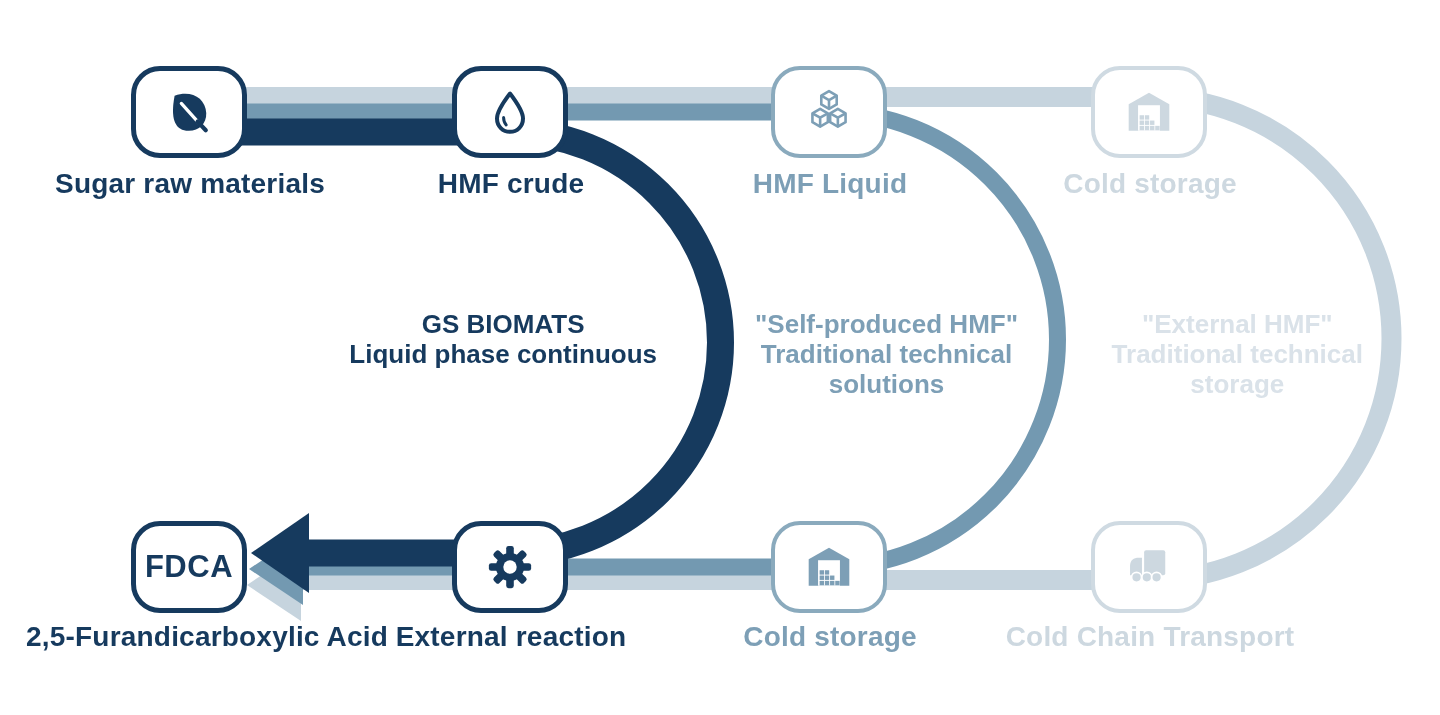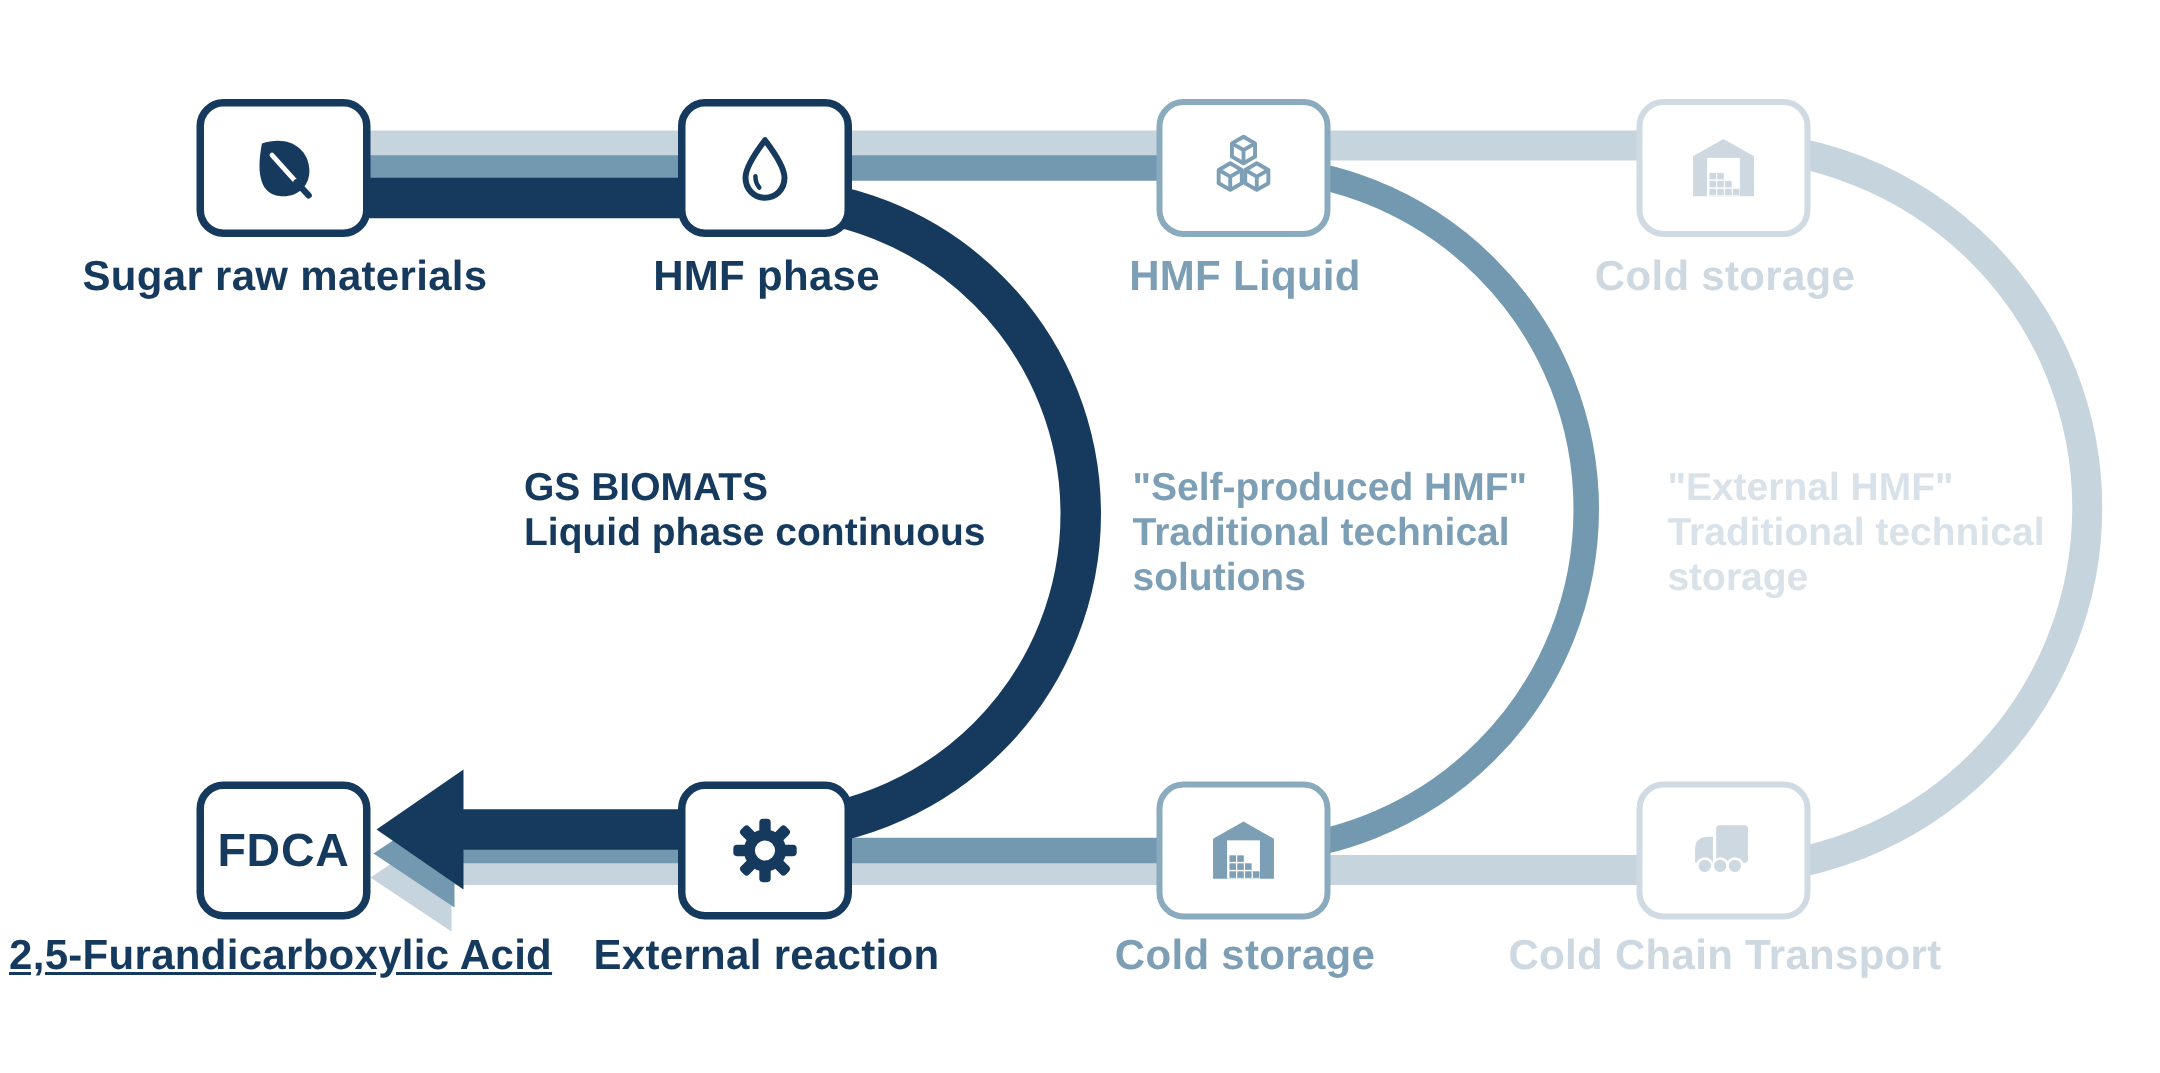--- a/index.html
+++ b/index.html
@@ -13,36 +13,36 @@
     --ext-text:#dae2e9;
   }
   html,body{margin:0;padding:0;background:#fff;}
   .stage{
     position:relative;width:1440px;height:715px;background:#ffffff;
     overflow:hidden;font-family:"Liberation Sans",sans-serif;
   }
   svg.flow{position:absolute;left:0;top:0;}
   .node{
     position:absolute;width:116px;height:92px;background:#fff;
-    border-radius:18px;box-sizing:border-box;
+    border-radius:29px;box-sizing:border-box;
     display:flex;align-items:center;justify-content:center;
   }
   .node.b-dark{border:5px solid var(--dark);}
   .node.b-med{border:4px solid var(--med-border);}
   .node.b-light{border:4px solid var(--light-border);}
   .nlabel{
     position:absolute;width:360px;text-align:center;
     font-size:28px;font-weight:700;letter-spacing:.2px;white-space:nowrap;
   }
   .t-dark{color:var(--dark);}
   .t-med{color:var(--med-ui);}
   .t-light{color:var(--light-ui);}
   .t-ext{color:var(--ext-text);}
   .para{
-    position:absolute;top:309px;text-align:left;
+    position:absolute;top:309px;text-align:center;
     font-size:26px;font-weight:600;line-height:30px;white-space:nowrap;
   }
   .para span{display:block;}
   .fdca{font-size:31px;font-weight:800;color:var(--dark);letter-spacing:.5px;}
 </style>
 </head>
 <body>
 
 <div class="stage">
 
@@ -151,25 +151,25 @@
       </g>
       <g fill="#cdd8e0" stroke="#ffffff" stroke-width="1.6">
         <circle cx="12.5" cy="33.5" r="4.6"></circle>
         <circle cx="22" cy="33.5" r="4.6"></circle>
         <circle cx="31" cy="33.5" r="4.6"></circle>
       </g>
     </svg>
   </div>
 
   <div class="nlabel t-dark" style="left:10px;top:168px;">Sugar raw materials</div>
-  <div class="nlabel t-dark" style="left:331px;top:168px;">HMF phase</div>
+  <div class="nlabel t-dark" style="left:331px;top:168px;">HMF crude</div>
   <div class="nlabel t-med" style="left:650px;top:168px;">HMF Liquid</div>
   <div class="nlabel t-light" style="left:970px;top:168px;">Cold storage</div>
 
-  <div class="nlabel t-dark" style="left:6px;top:621px;text-decoration:underline;">2,5-Furandicarboxylic Acid</div>
+  <div class="nlabel t-dark" style="left:26px;top:621px;">2,5-Furandicarboxylic Acid</div>
   <div class="nlabel t-dark" style="left:331px;top:621px;">External reaction</div>
   <div class="nlabel t-med" style="left:650px;top:621px;">Cold storage</div>
   <div class="nlabel t-light" style="left:970px;top:621px;">Cold Chain Transport</div>
 
   <div class="para t-dark" style="right:783px;">
     <span>GS BIOMATS</span>
     <span>Liquid phase continuous</span>
   </div>
   <div class="para t-med" style="right:422px;">
     <span>"Self-produced HMF"</span>

